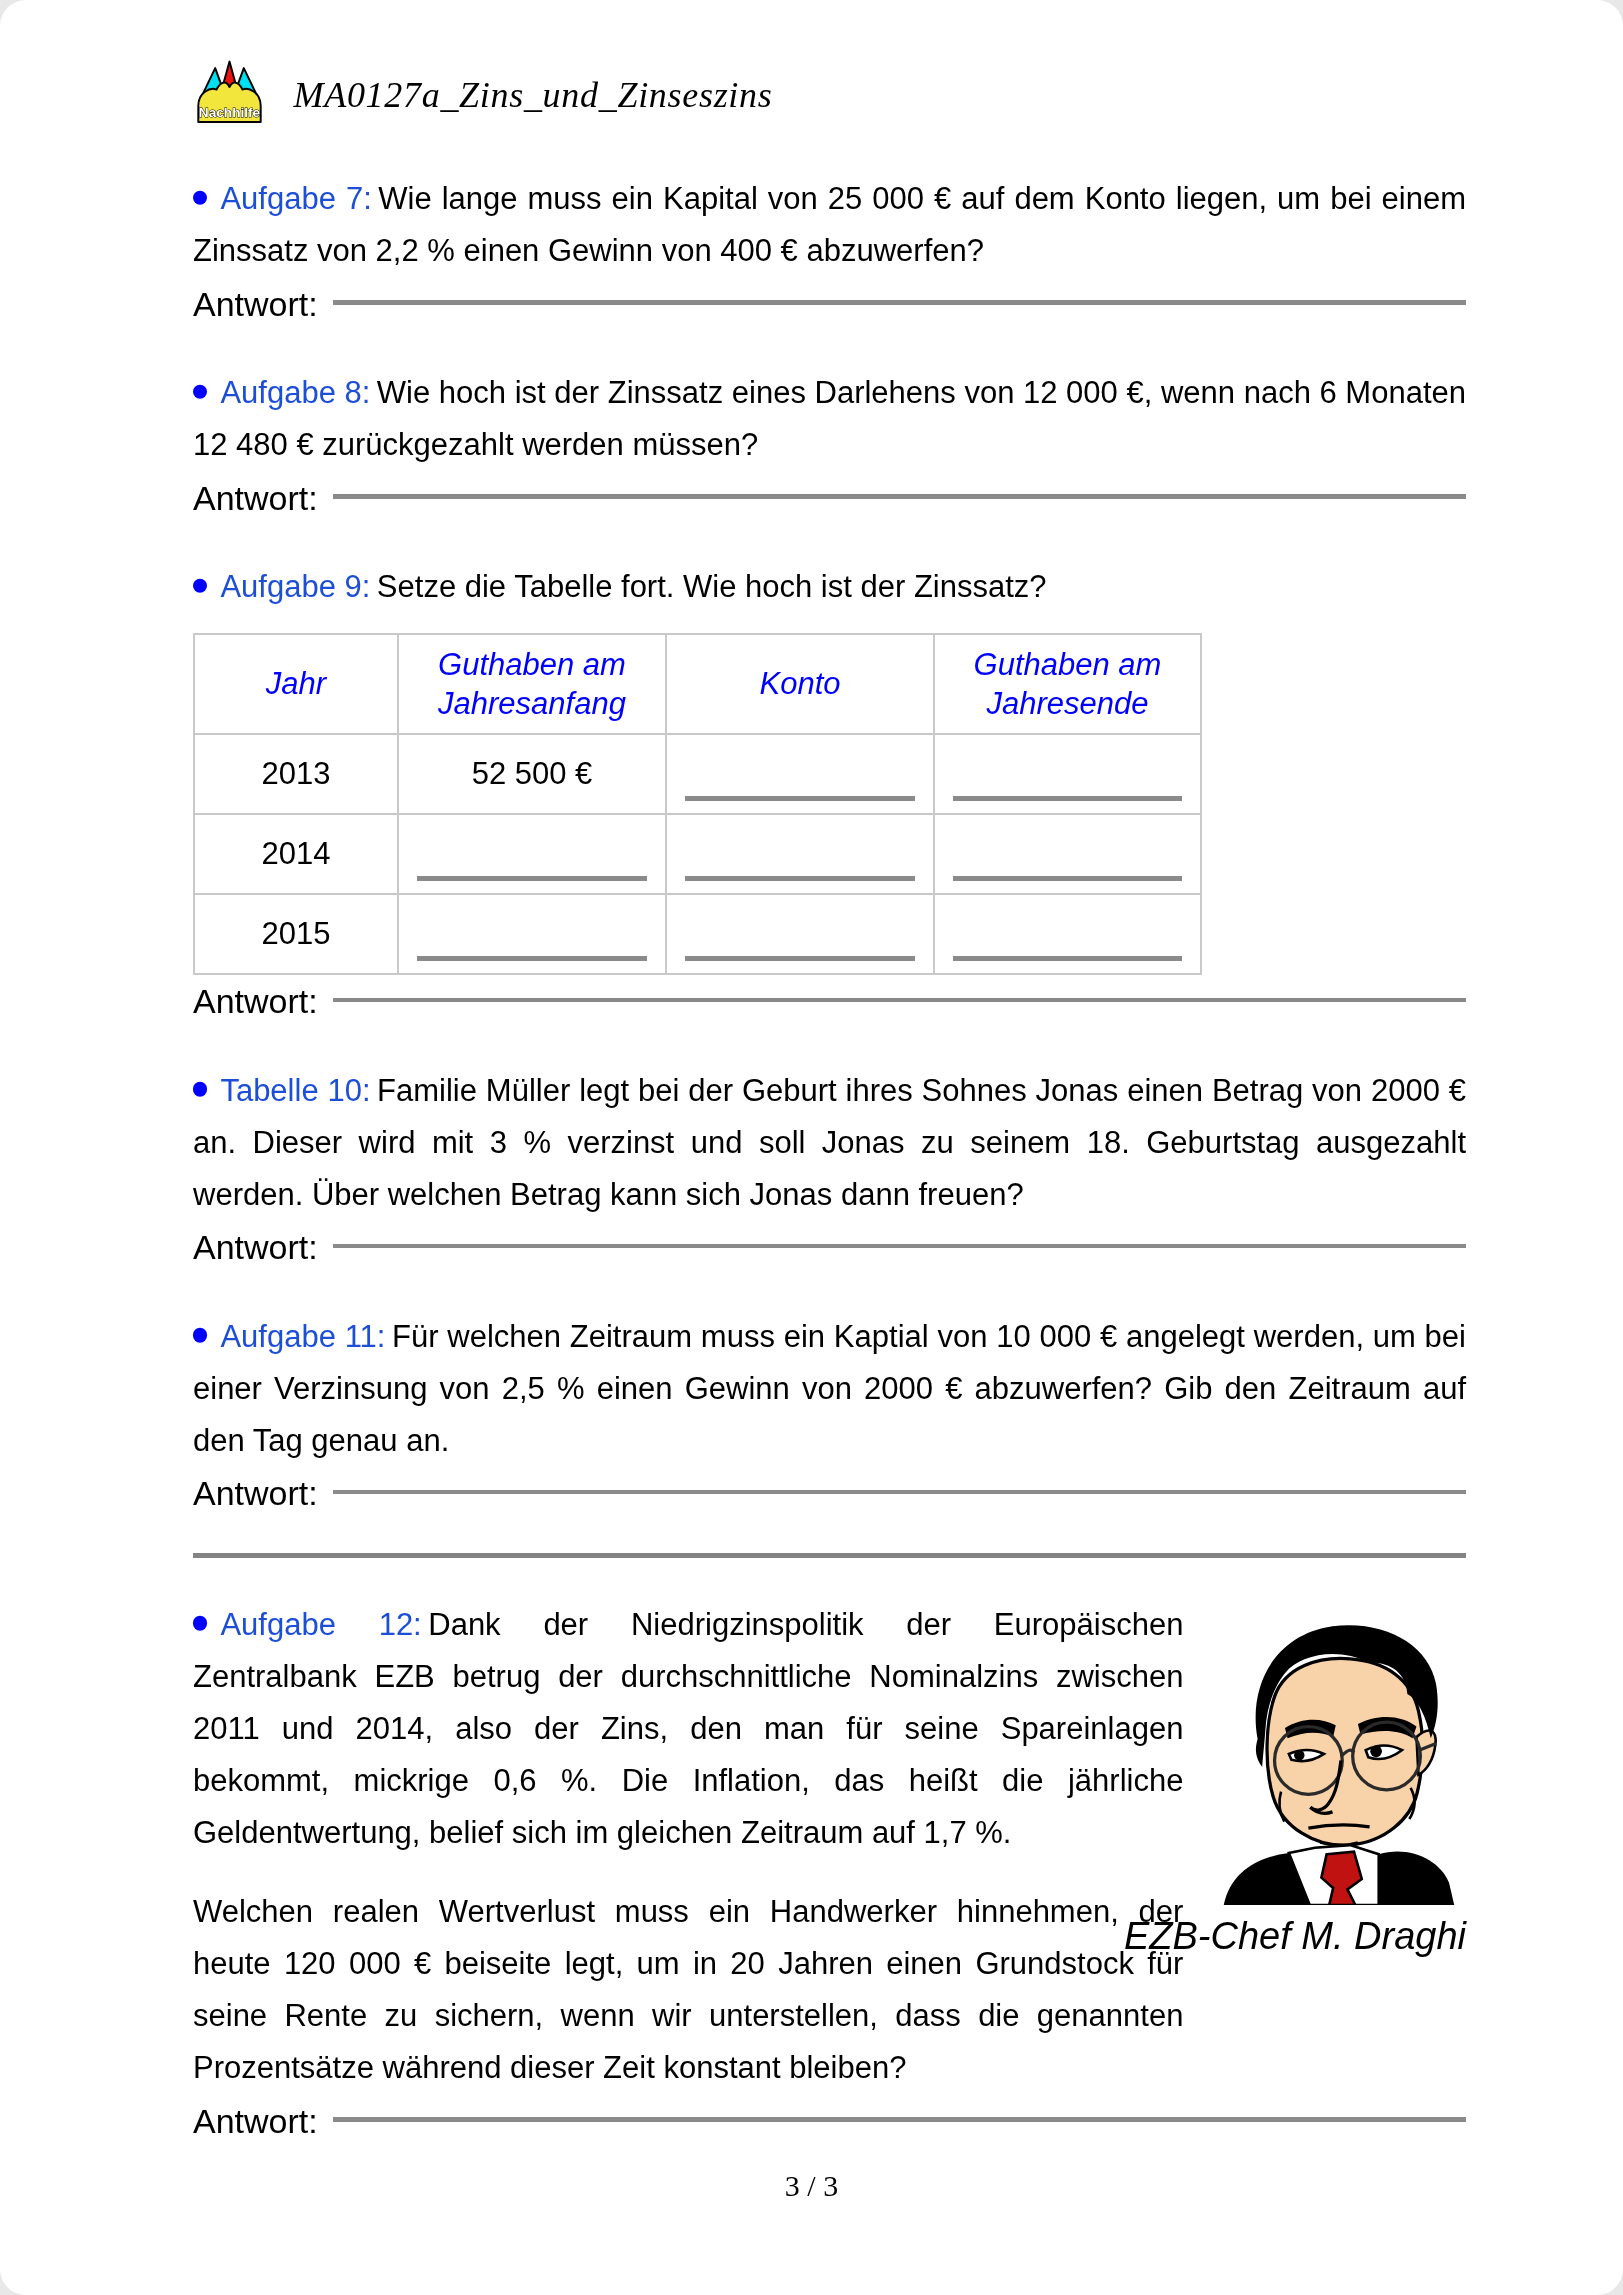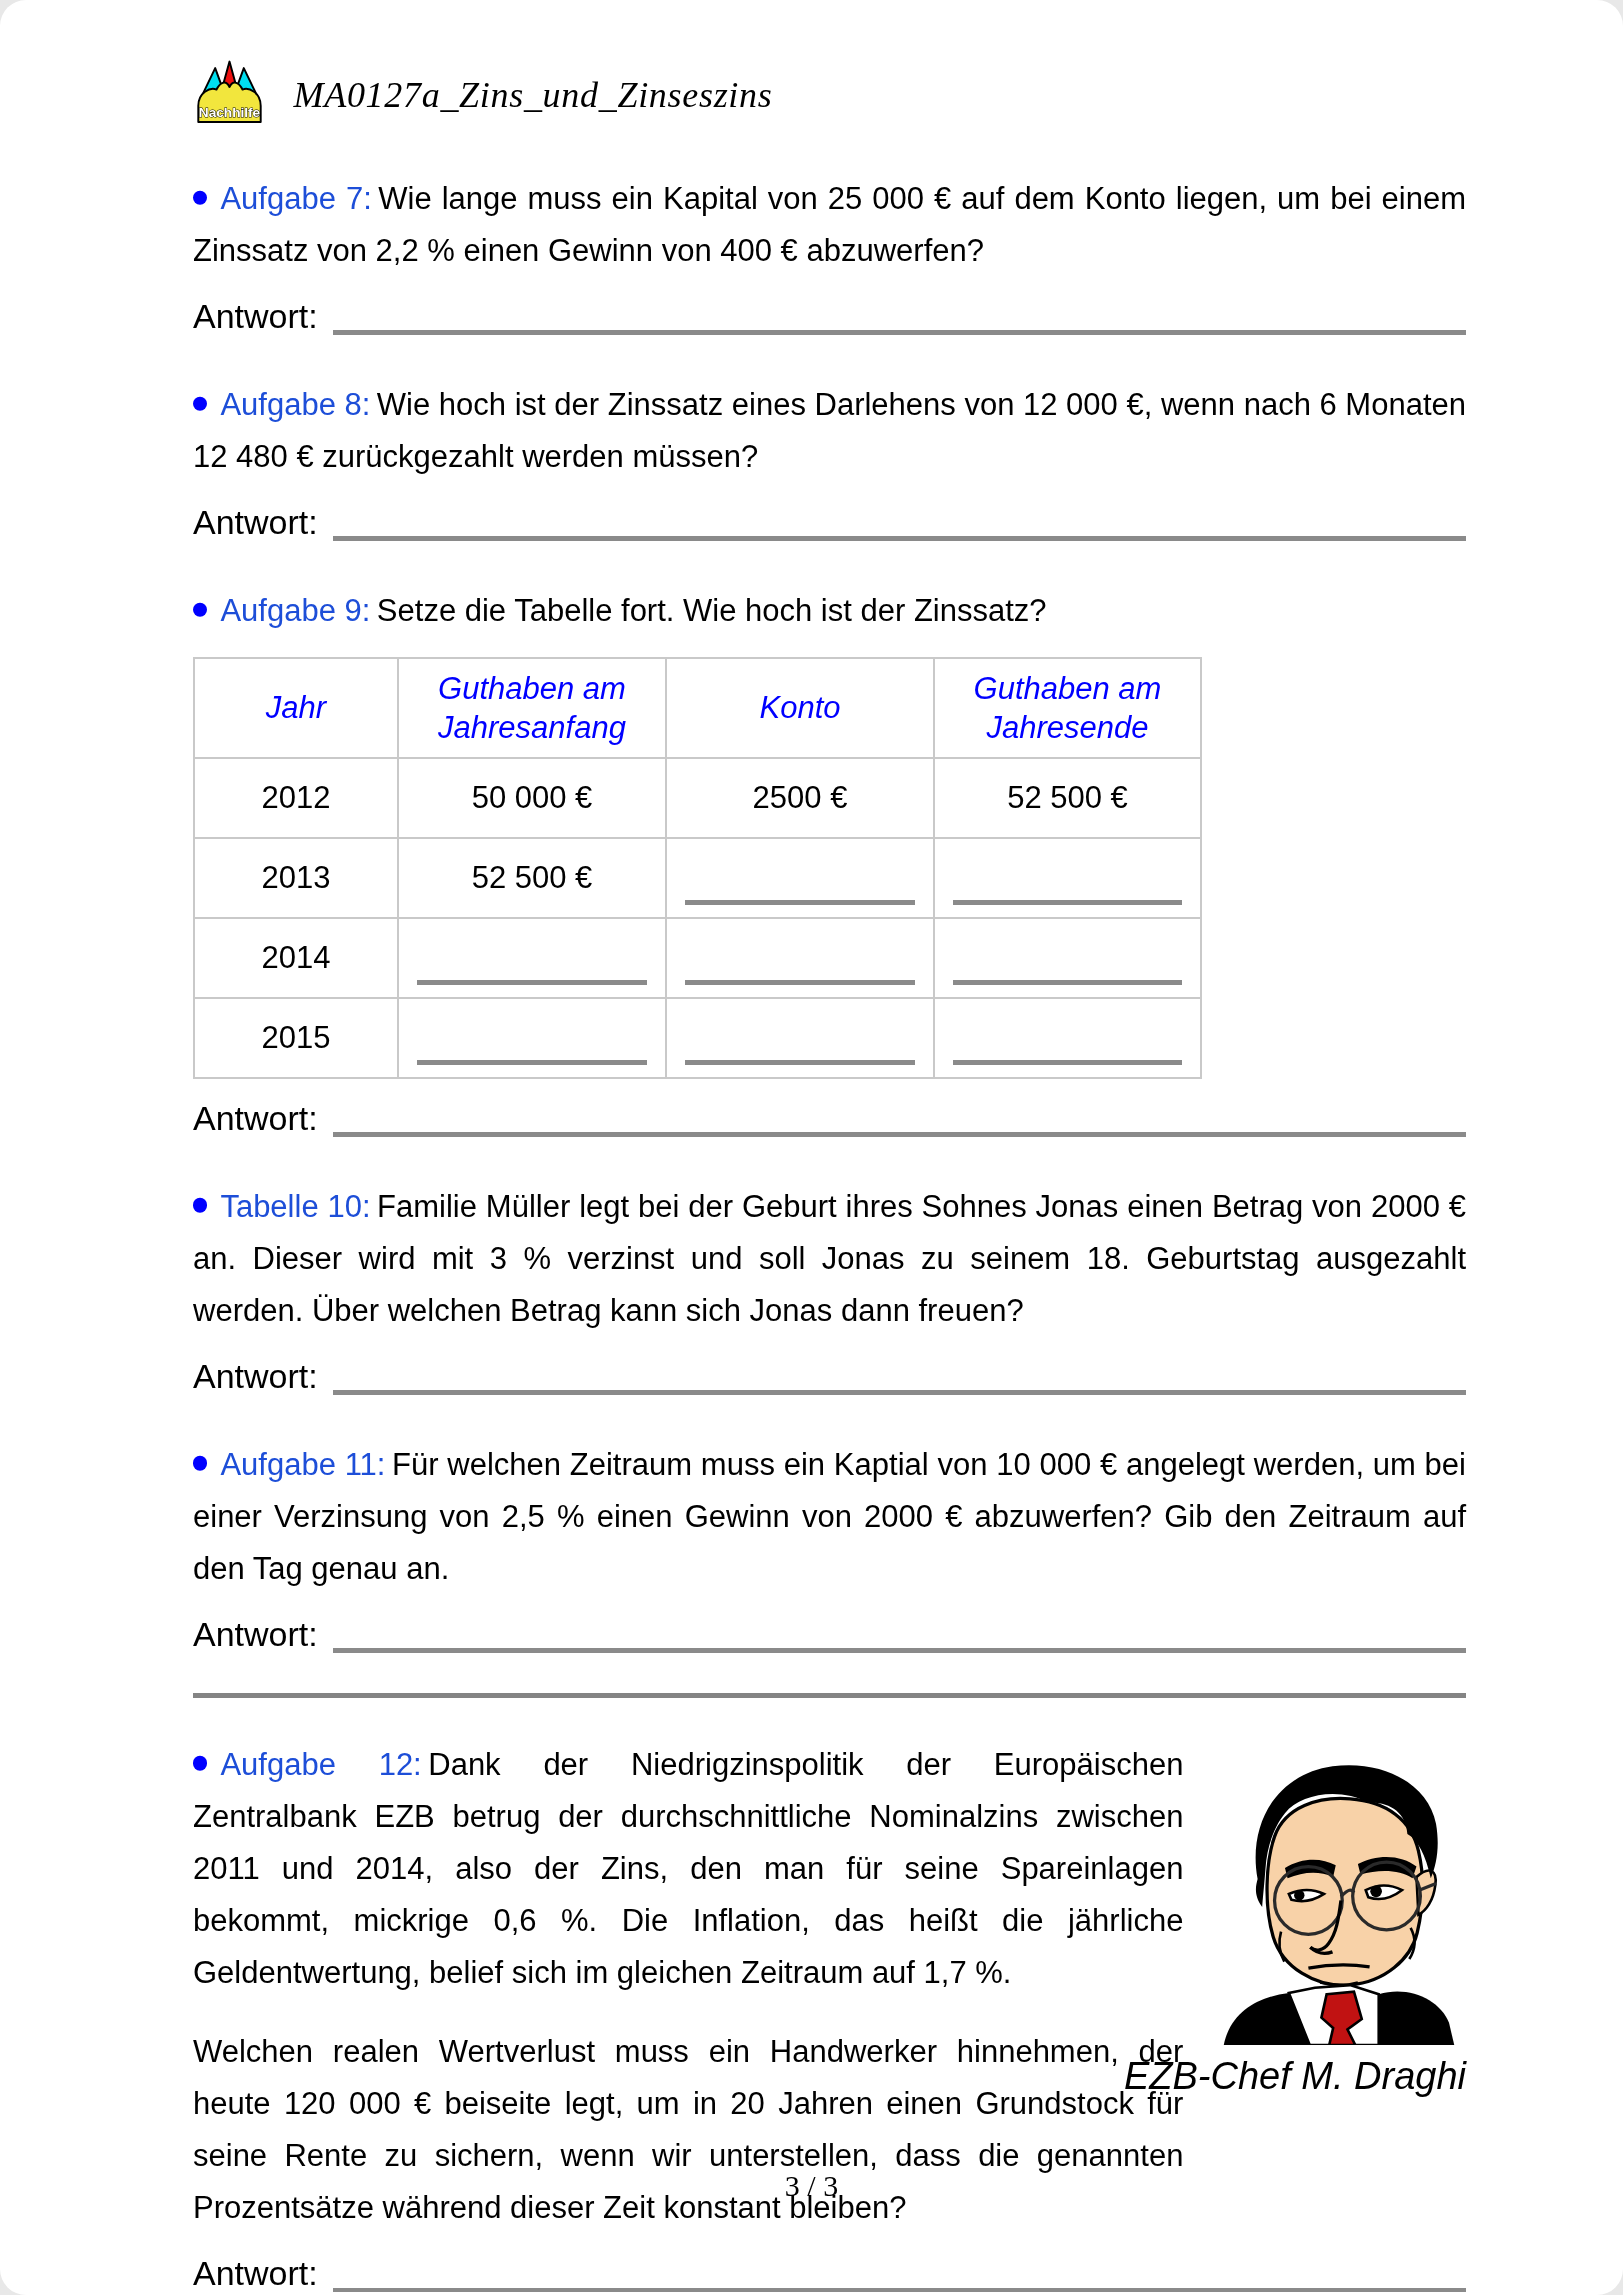--- a/index.html
+++ b/index.html
@@ -37,21 +37,21 @@
     display:inline-block;
     width:14.4px; height:14.4px;
     border-radius:50%;
     background:#0000FF;
     margin-right:13px;
     vertical-align:middle;
     transform:translateY(-3.3px);
   }
   .task-label { color:#1d4ed8; font-weight:normal; padding-right:6.5px; }
 
-  .answer-row { display:flex; align-items:flex-end; margin-top:17px; height:43px; }
+  .answer-row { display:flex; align-items:center; margin-top:5px; height:43px; }
   .answer-label { font-size:34px; line-height:42px; white-space:nowrap; }
   .answer-line { flex:1; margin-left:15.7px; height:4.6px; background:#8a8a8a; margin-bottom:2px; }
 
   
   table.interest { border-collapse:collapse; width:1006px; margin-top:19.6px; table-layout:fixed; }
   table.interest th, table.interest td { border:2.6px solid #c9c9c9; background:#fff; }
   table.interest th {
     height:98px;
     color:#0000FF;
     font-style:italic;
@@ -152,26 +152,20 @@
         <thead>
           <tr>
             <th>Jahr</th>
             <th>Guthaben am Jahresanfang</th>
             <th>Konto</th>
             <th>Guthaben am Jahresende</th>
           </tr>
         </thead>
         <tbody>
           <tr>
-            <td>2012</td>
-            <td>50&nbsp;000&nbsp;€</td>
-            <td>2500&nbsp;€</td>
-            <td>52&nbsp;500&nbsp;€</td>
-          </tr>
-          <tr>
             <td>2013</td>
             <td>52&nbsp;500&nbsp;€</td>
             <td>
                 <span class="blank-line"></span>
               </td>
             <td>
                 <span class="blank-line"></span>
               </td>
           </tr>
           <tr>

